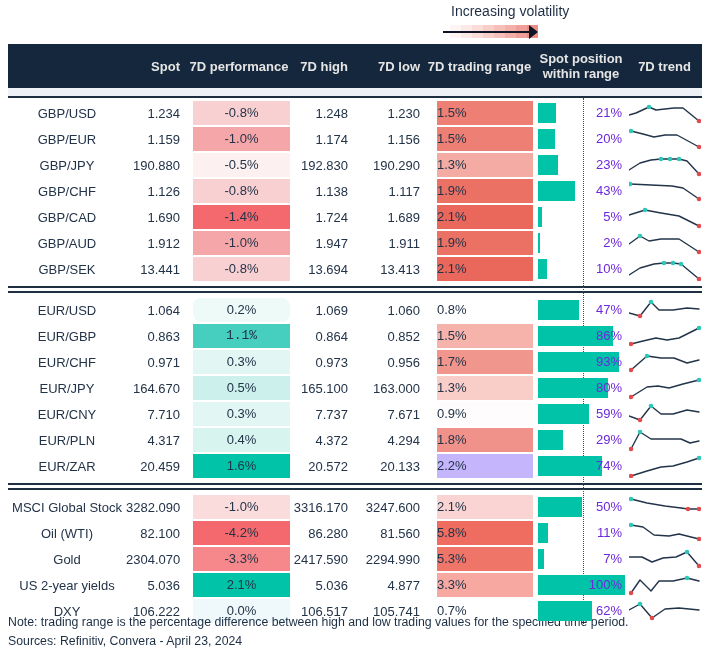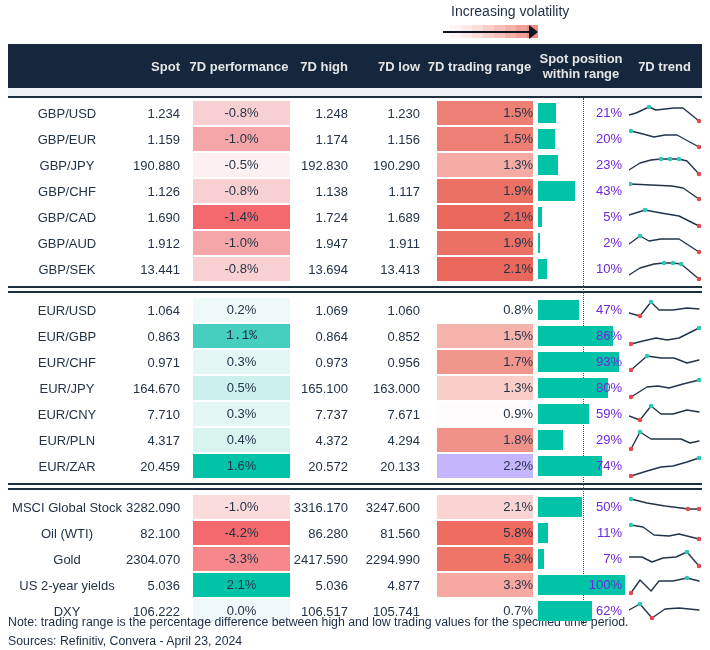--- a/index.html
+++ b/index.html
@@ -23,21 +23,21 @@
   .tbody{position:relative;}
   .midline{position:absolute;left:575px;top:0;bottom:0;width:0;border-left:1px dotted #3c4a59;z-index:0;}
   .section{padding:2px 0;}
   .row{display:grid;grid-template-columns:118px 60px 106px 60px 72px 111px 92px 75px;height:26px;align-items:center;}
   .c{position:relative;}
   .label{text-align:center;}
   .num{text-align:right;}
   .spot{padding-right:6px;}
   .high,.low{padding-right:4px;}
   .perf .cell{margin:0 2px 0 7px;height:24px;line-height:24px;text-align:center;}
-  .range .cell{margin:0 2px 0 13px;height:24px;line-height:24px;text-align:right;}
+  .range .cell{margin:0 2px 0 13px;height:24px;line-height:24px;text-align:left;}
   .pos{height:26px;}
   .pos .bar{position:absolute;left:3px;top:3px;height:20px;z-index:1;}
   .pos .pct{position:absolute;right:5px;top:0;line-height:26px;z-index:2;color:#6d28d9;}
   .trend{display:flex;justify-content:center;align-items:center;height:26px;}
   .trend svg{display:block;}
   .divider{height:3px;border-top:2px solid #1e2f42;border-bottom:2px solid #1e2f42;margin:2px 0;}
   .foot{position:absolute;left:8px;top:613px;width:694px;line-height:19px;font-size:12.3px;color:#1d2e44;}
 </style>
 </head>
 <body>
@@ -247,21 +247,21 @@
             </svg>
           </div>
   </div>
 </div>
       <div class="divider"></div>
       <div class="section">
   <div class="row">
     <div class="c label">EUR/USD</div>
     <div class="c num spot">1.064</div>
     <div class="c perf">
-            <div class="cell" style="background: rgb(238, 250, 248);">0.2%</div>
+            <div class="cell" style="background: rgb(238, 250, 248); border-radius: 8px;">0.2%</div>
           </div>
     <div class="c num high">1.069</div>
     <div class="c num low">1.060</div>
     <div class="c range">
             <div class="cell" style="background: rgb(255, 255, 255);">0.8%</div>
           </div>
     <div class="c pos">
             <div class="bar" style="width: 40.89px; background: rgb(0, 195, 168);"></div>
             <span class="pct">47%</span>
           </div>

